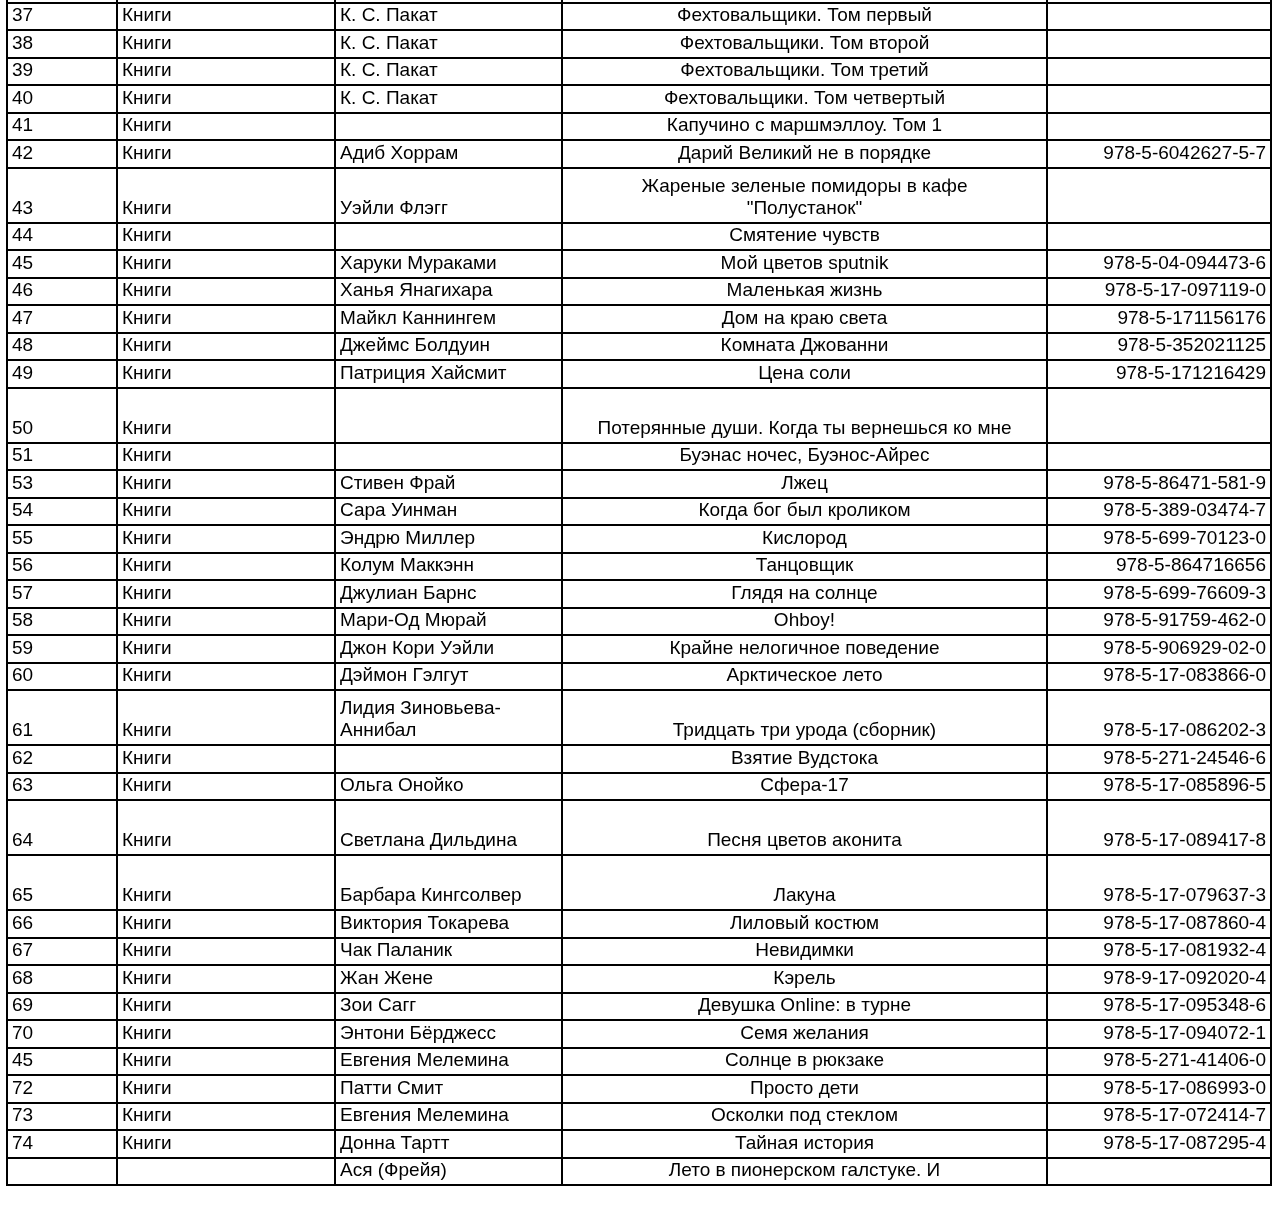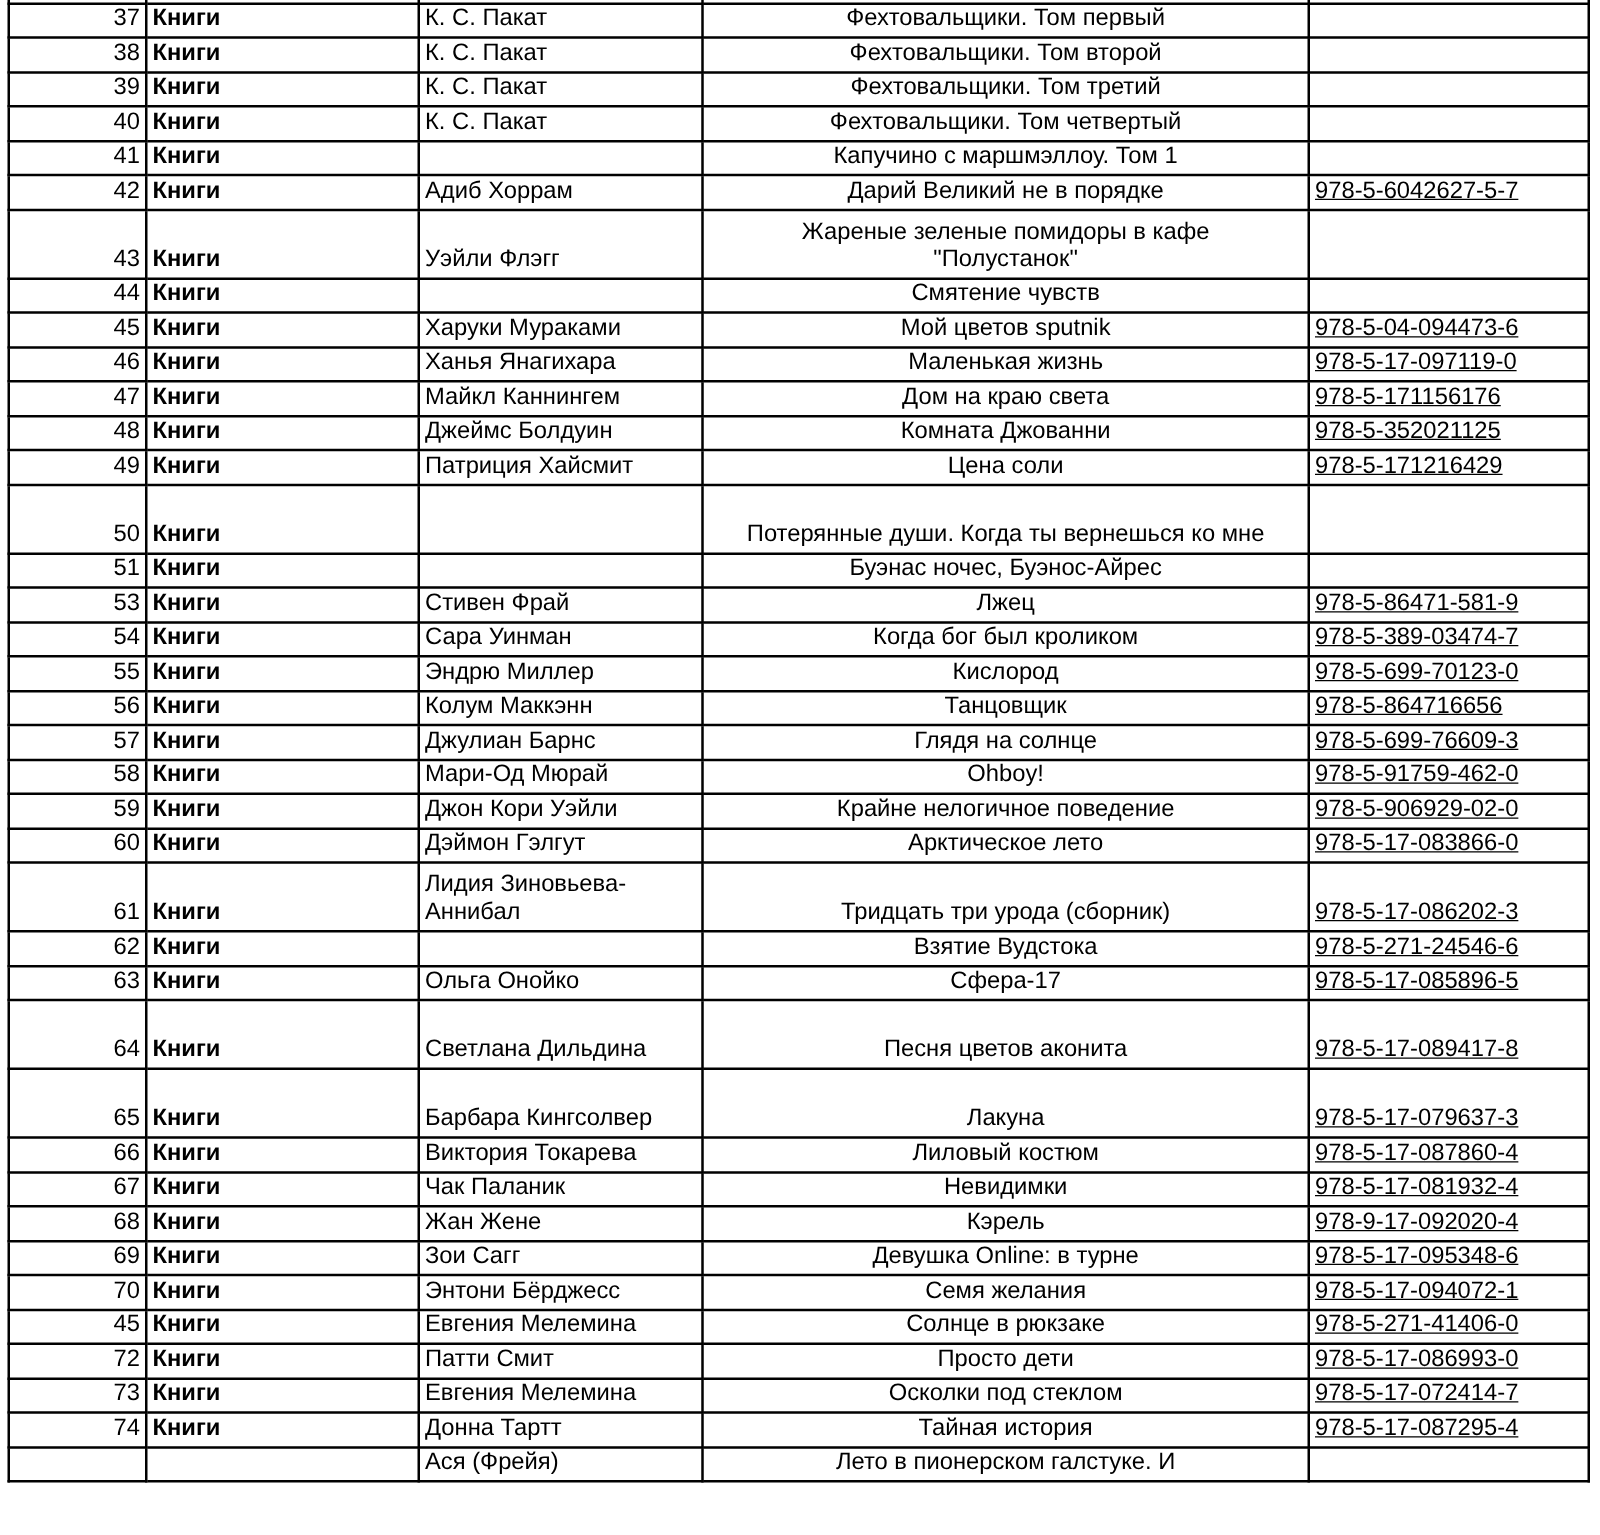--- a/index.html
+++ b/index.html
@@ -25,25 +25,25 @@
     color: #000000;
   }
   table.books td {
     border: 2px solid #000000;
     padding: 0 4px 3px 4px;
     vertical-align: bottom;
     overflow: hidden;
     white-space: pre-line;
     word-wrap: break-word;
   }
-  td.c-num  { text-align: right; padding-right: 5px; }
-  td.c-cat  { text-align: left; font-weight: bold; }
+  td.c-num  { text-align: left; padding-right: 5px; }
+  td.c-cat  { text-align: left; }
   td.c-auth { text-align: left; }
   td.c-title{ text-align: center; }
-  td.c-isbn { text-align: left; text-decoration: underline; }
+  td.c-isbn { text-align: right; }
   tr.row-std  { height: 27.5px; }
   tr.row-tall { height: 55px; }
 </style>
 </head>
 <body>
 
 <div class="sheet">
   <table class="books">
     <colgroup>
       <col style="width:110px">

